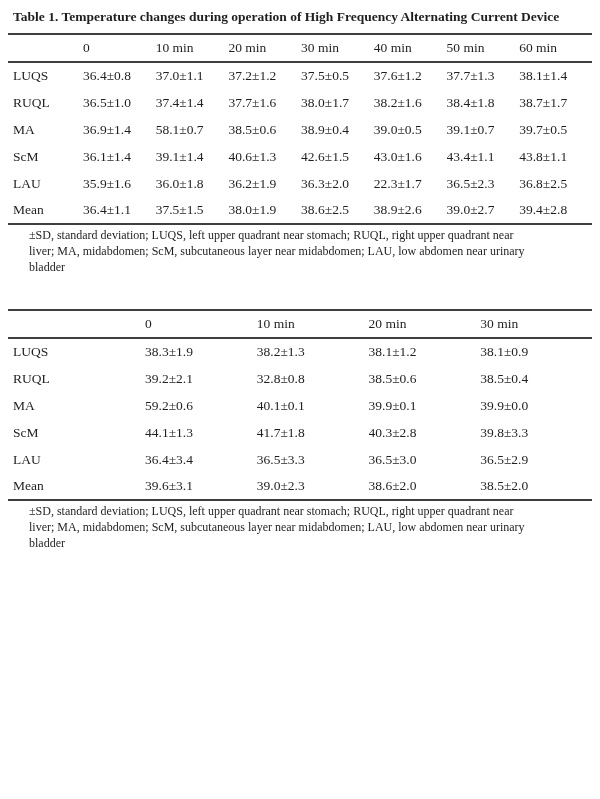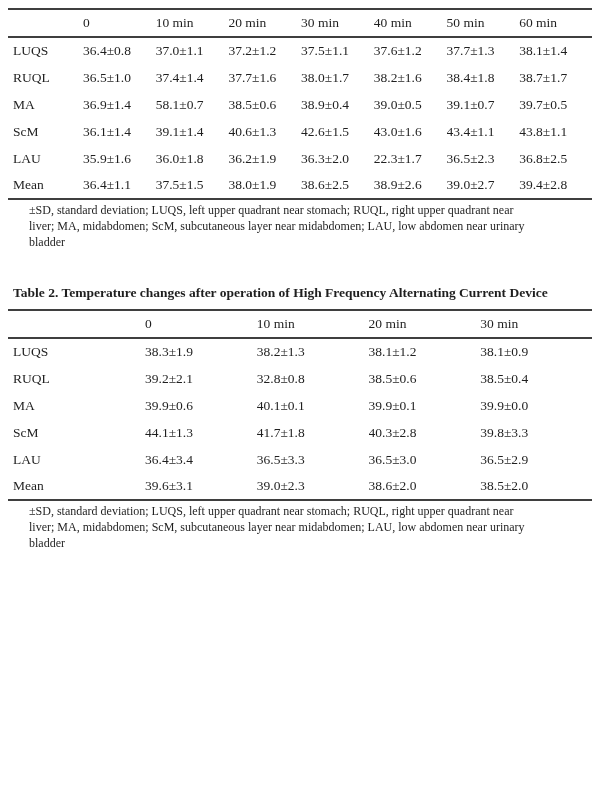--- a/index.html
+++ b/index.html
@@ -70,40 +70,41 @@
   .section-2 {
     margin-top: 34px;
   }
 </style>
 </head>
 <body>
 
 <div class="doc">
 
   <section class="table-block section-1">
+    <h1 class="tbl-title">Table 1. Temperature changes during operation of High Frequency Alternating Current Device</h1>
     <table class="tbl t1">
         <thead>
           <tr>
             <th class="lbl"></th>
             <th>0</th>
             <th>10 min</th>
             <th>20 min</th>
             <th>30 min</th>
             <th>40 min</th>
             <th>50 min</th>
             <th>60 min</th>
           </tr>
         </thead>
         <tbody>
           <tr>
             <td class="lbl">LUQS</td>
             <td>36.4±0.8</td>
             <td>37.0±1.1</td>
             <td>37.2±1.2</td>
-            <td>37.5±1.1</td>
+            <td>37.5±0.5</td>
             <td>37.6±1.2</td>
             <td>37.7±1.3</td>
             <td>38.1±1.4</td>
           </tr>
           <tr>
             <td class="lbl">RUQL</td>
             <td>36.5±1.0</td>
             <td>37.4±1.4</td>
             <td>37.7±1.6</td>
             <td>38.0±1.7</td>
@@ -152,21 +153,20 @@
             <td>39.4±2.8</td>
           </tr>
         </tbody>
       </table>
     <p class="footnote">±SD, standard deviation; LUQS, left upper quadrant near stomach; RUQL, right upper quadrant near
 liver; MA, midabdomen; ScM, subcutaneous layer near midabdomen; LAU, low abdomen near urinary
 bladder</p>
   </section>
 
   <section class="table-block section-2">
-    <h1 class="tbl-title">Table 2. Temperature changes after operation of High Frequency Alternating Current Device</h1>
     <table class="tbl t2">
         <thead>
           <tr>
             <th class="lbl"></th>
             <th>0</th>
             <th>10 min</th>
             <th>20 min</th>
             <th>30 min</th>
           </tr>
         </thead>
@@ -180,21 +180,21 @@
           </tr>
           <tr>
             <td class="lbl">RUQL</td>
             <td>39.2±2.1</td>
             <td>32.8±0.8</td>
             <td>38.5±0.6</td>
             <td>38.5±0.4</td>
           </tr>
           <tr>
             <td class="lbl">MA</td>
-            <td>39.9±0.6</td>
+            <td>59.2±0.6</td>
             <td>40.1±0.1</td>
             <td>39.9±0.1</td>
             <td>39.9±0.0</td>
           </tr>
           <tr>
             <td class="lbl">ScM</td>
             <td>44.1±1.3</td>
             <td>41.7±1.8</td>
             <td>40.3±2.8</td>
             <td>39.8±3.3</td>

